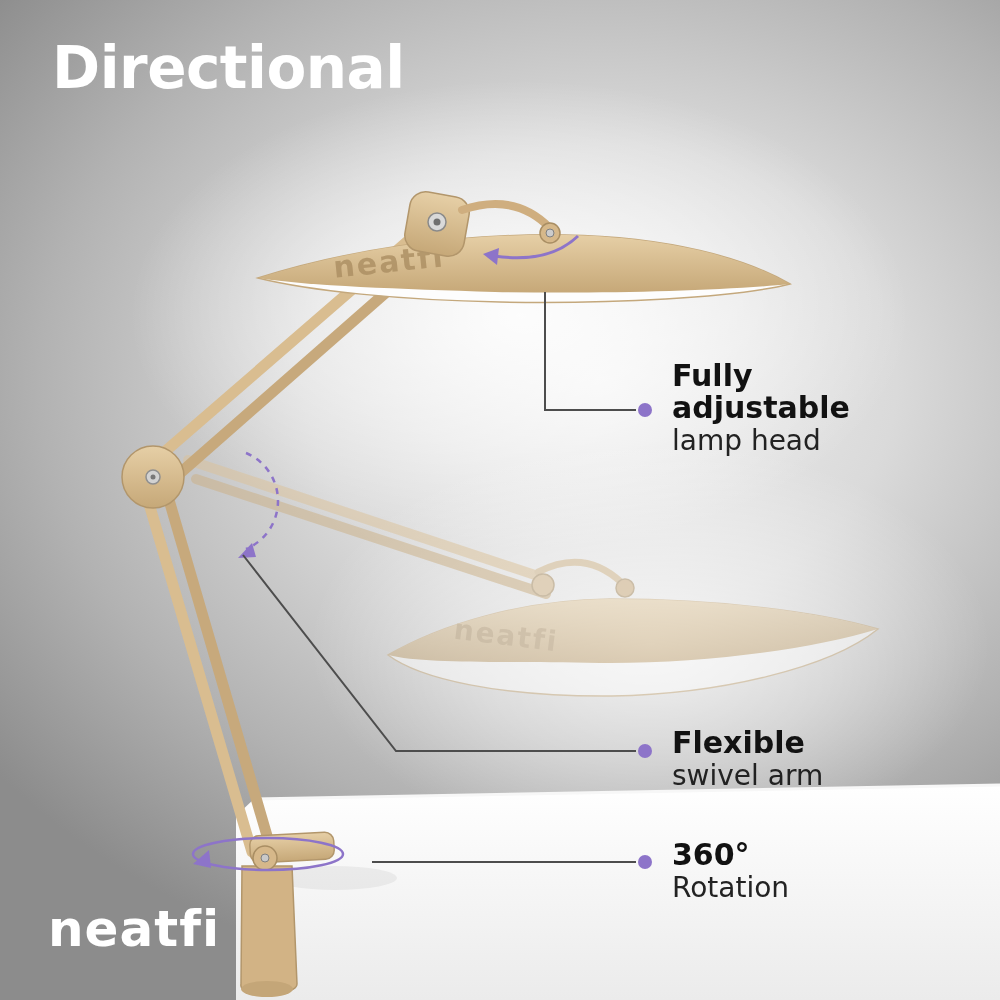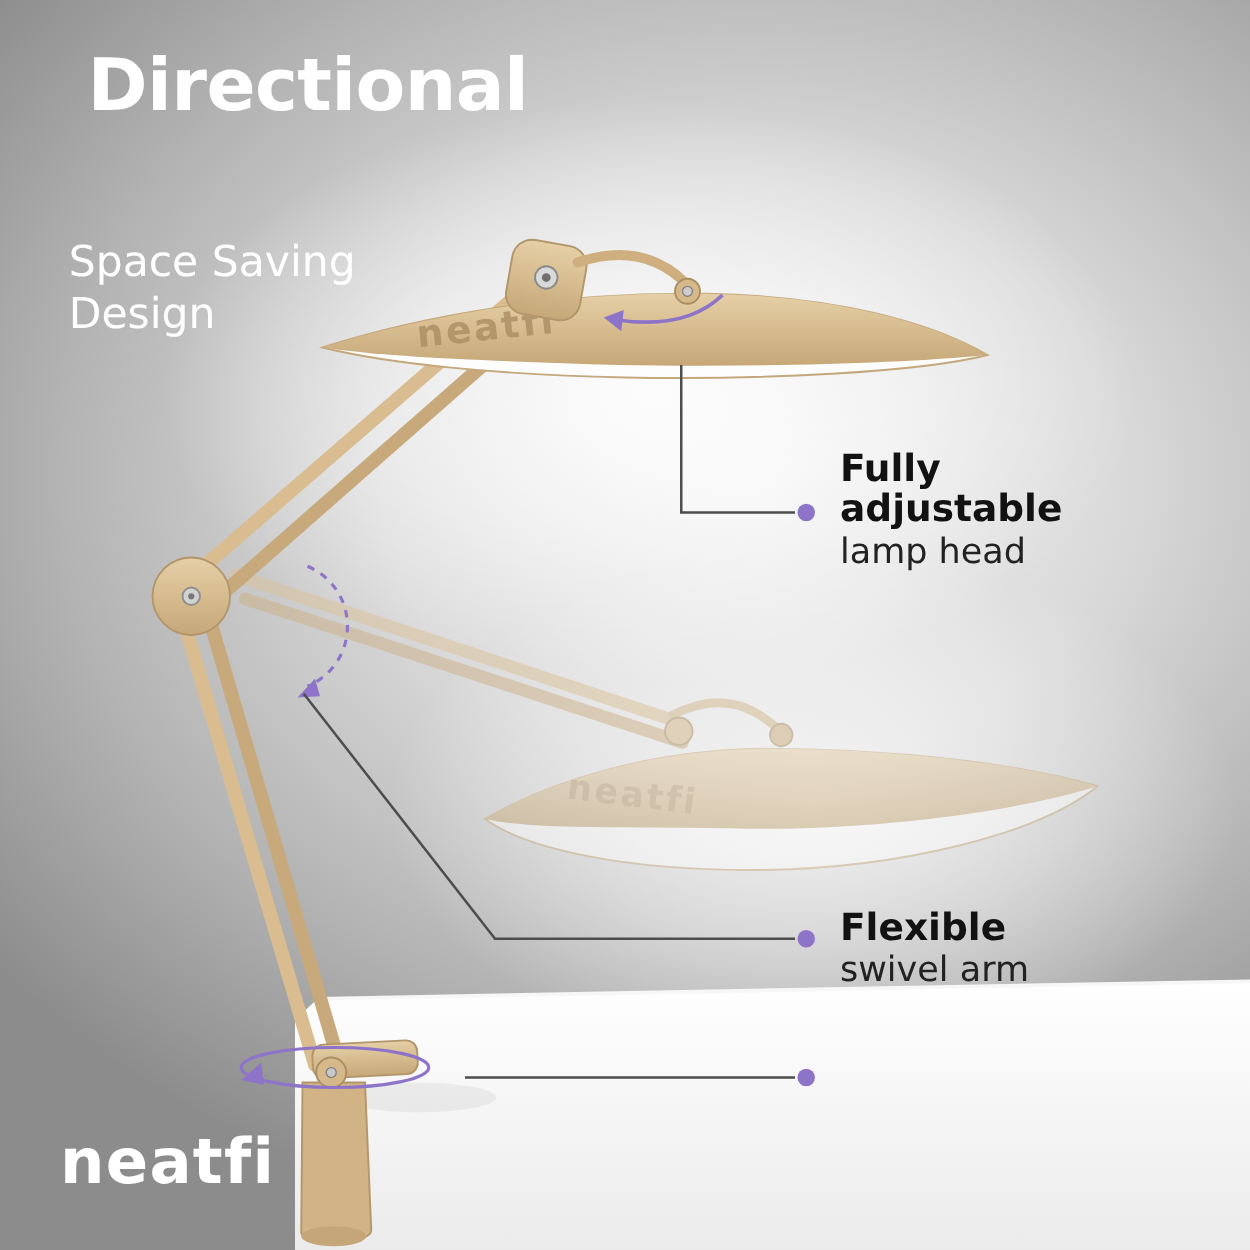--- a/index.html
+++ b/index.html
@@ -2,21 +2,21 @@
 <html><head>
 <meta charset="utf-8">
 <style>
   html,body{margin:0;padding:0;}
   .stage{
     position:relative;width:1000px;height:1000px;overflow:hidden;
     font-family:"DejaVu Sans","Liberation Sans",sans-serif;
     background: radial-gradient(ellipse 78% 62% at 60% 38%, #f1f1f1 0%, #dadada 38%, #b2b2b2 72%, #8c8c8c 100%);
   }
   .art{position:absolute;left:0;top:0;width:1000px;height:1000px;}
-  .title{position:absolute;left:52px;top:38px;font-size:58px;font-weight:800;color:#ffffff;line-height:1.05;letter-spacing:-0.5px;margin-left:18px;}
+  .title{position:absolute;left:52px;top:38px;font-size:58px;font-weight:800;color:#ffffff;line-height:1.05;letter-spacing:-0.5px;}
   .subtitle{position:absolute;left:55px;top:190px;font-size:34px;font-weight:400;color:#ffffff;line-height:1.2;}
   .callout{position:absolute;left:672px;}
   .co-b{font-size:30px;font-weight:800;color:#121212;line-height:1.07;}
   .co-r{font-size:28px;font-weight:400;color:#222222;line-height:1.18;}
   .brand{position:absolute;left:48px;top:900px;font-size:50px;font-weight:700;color:#ffffff;letter-spacing:1px;}
   .lamp-logo-text{font-family:"DejaVu Sans","Liberation Sans",sans-serif;font-weight:bold;}
 </style>
 </head>
 <body>
 
@@ -124,32 +124,32 @@
       <circle cx="645" cy="751" r="7" fill="#8d74c9"></circle>
       <line x1="372" y1="862" x2="636" y2="862" stroke="#4d4d4d" stroke-width="2"></line>
       <circle cx="645" cy="862" r="7" fill="#8d74c9"></circle>
     </g>
   </svg>
 
   <div class="title">
     <div>Directional</div>
   </div>
 
-  <div class="subtitle">
-    <div>Space Saving</div>
-    <div>Design</div>
-  </div>
 
   <div class="callout" style="top:360px">
     <div class="co-b">Fully</div>
     <div class="co-b">adjustable</div>
     <div class="co-r">lamp head</div>
   </div>
 
   <div class="callout" style="top:727px">
     <div class="co-b">Flexible</div>
     <div class="co-r">swivel arm</div>
   </div>
 
+  <div class="callout" style="top:839px">
+    <div class="co-b">360°</div>
+    <div class="co-r">Rotation</div>
+  </div>
 
   <div class="brand">neatfi</div>
 
 </div>
 
 </body></html>

